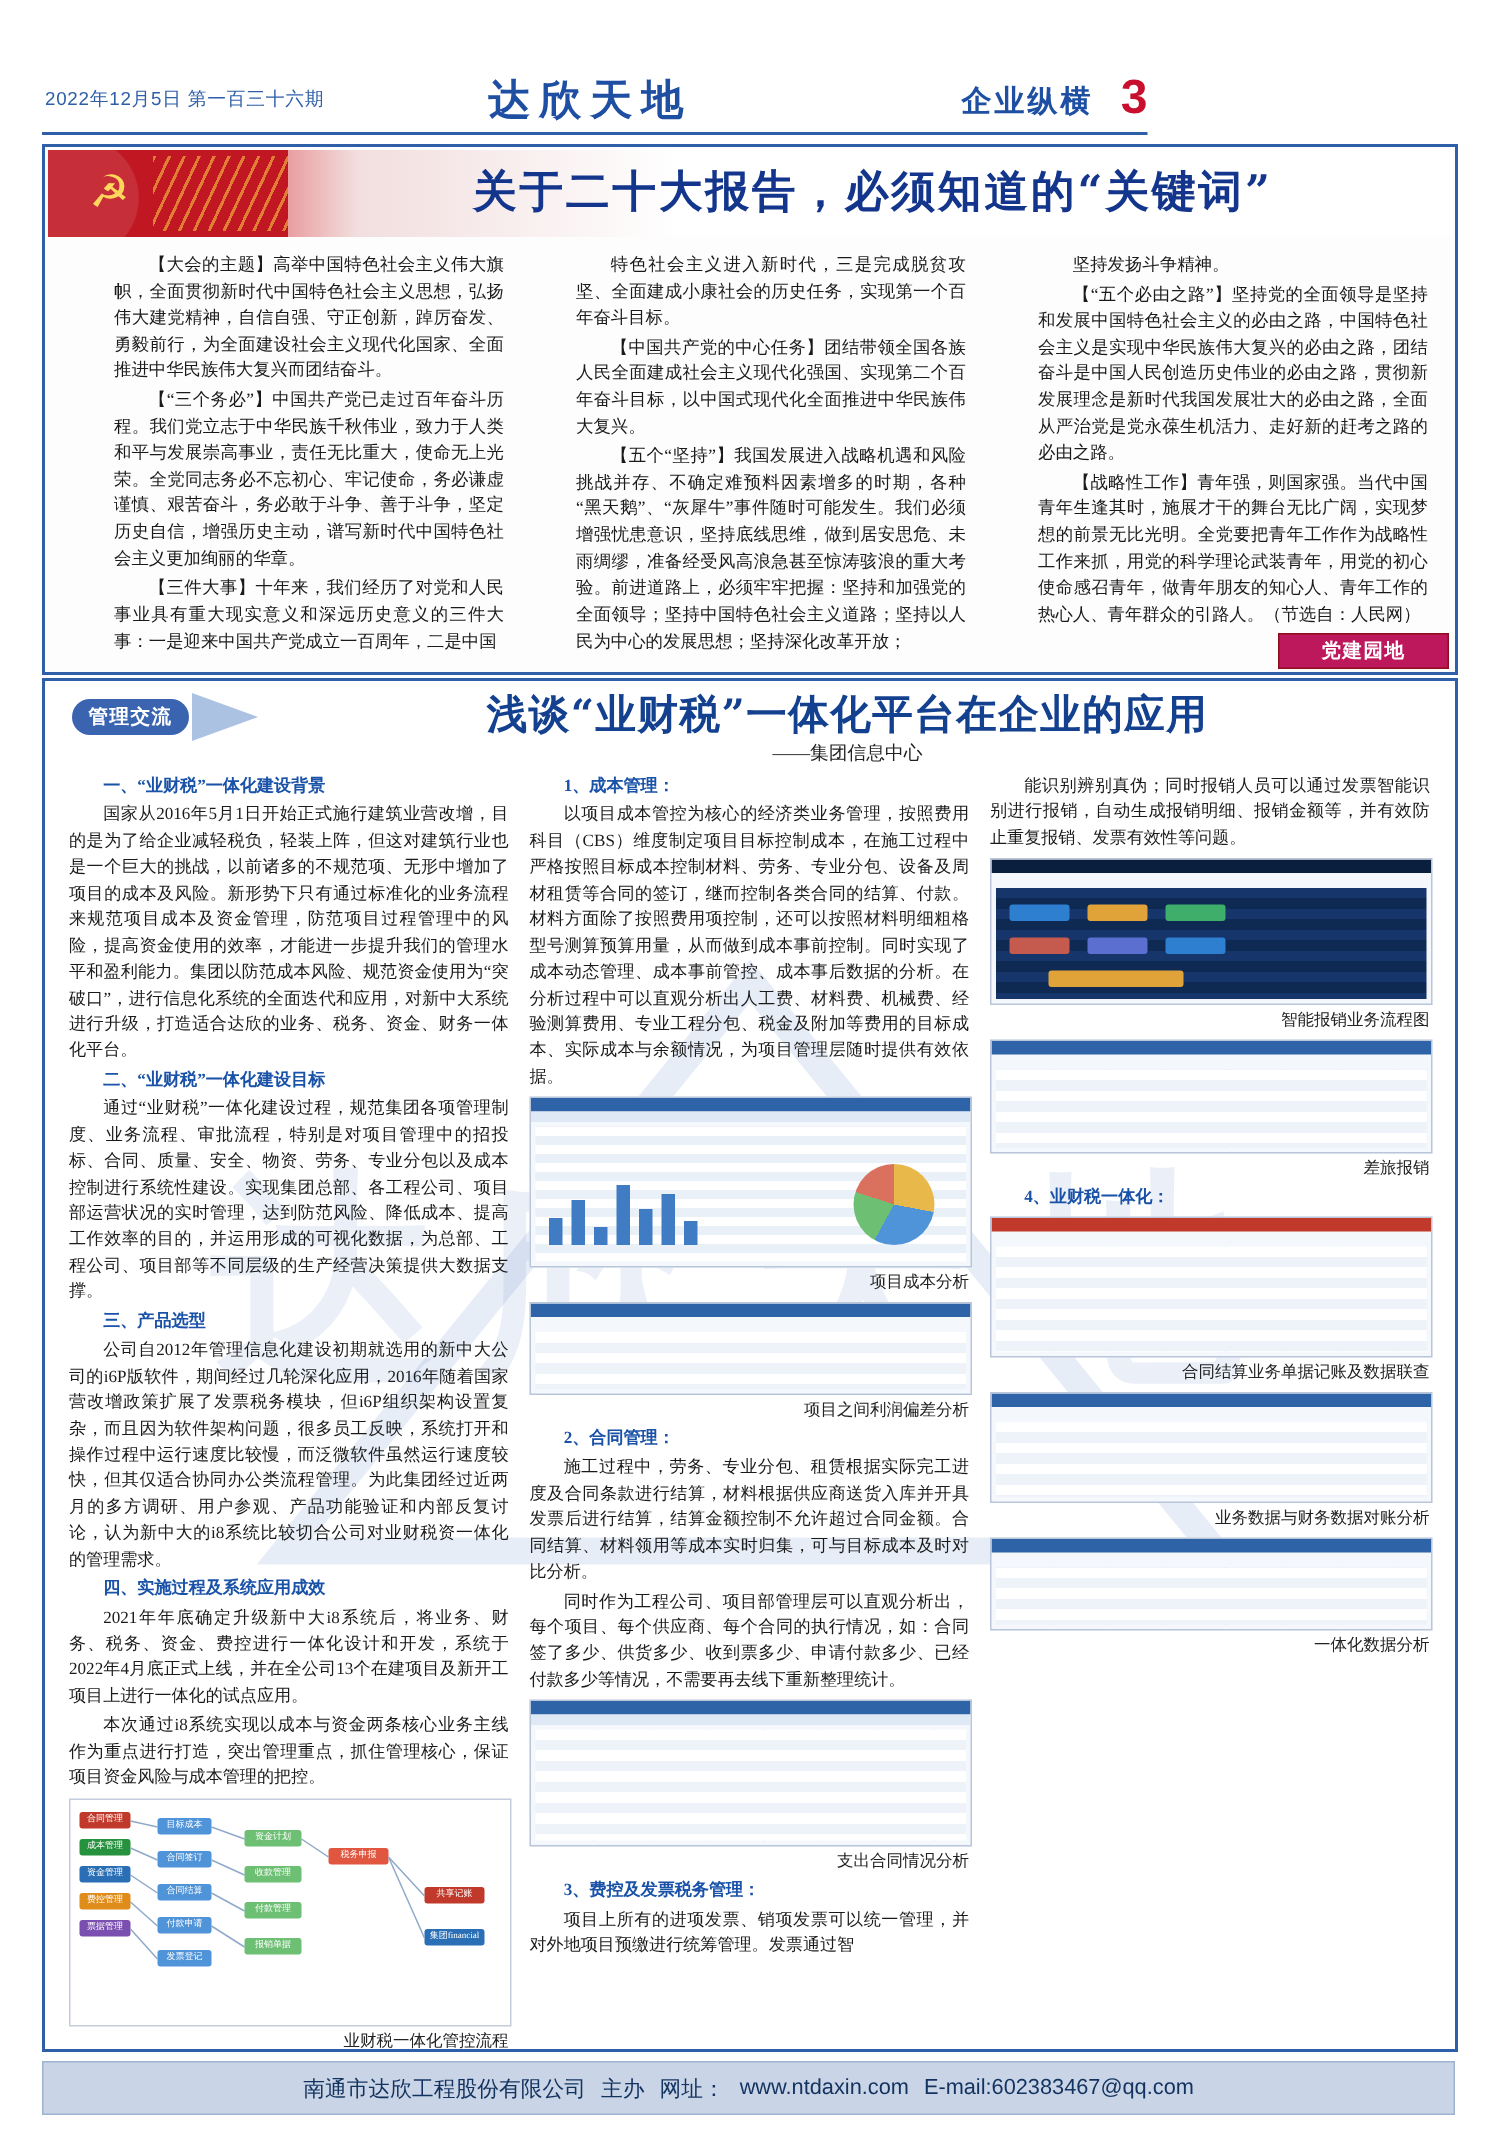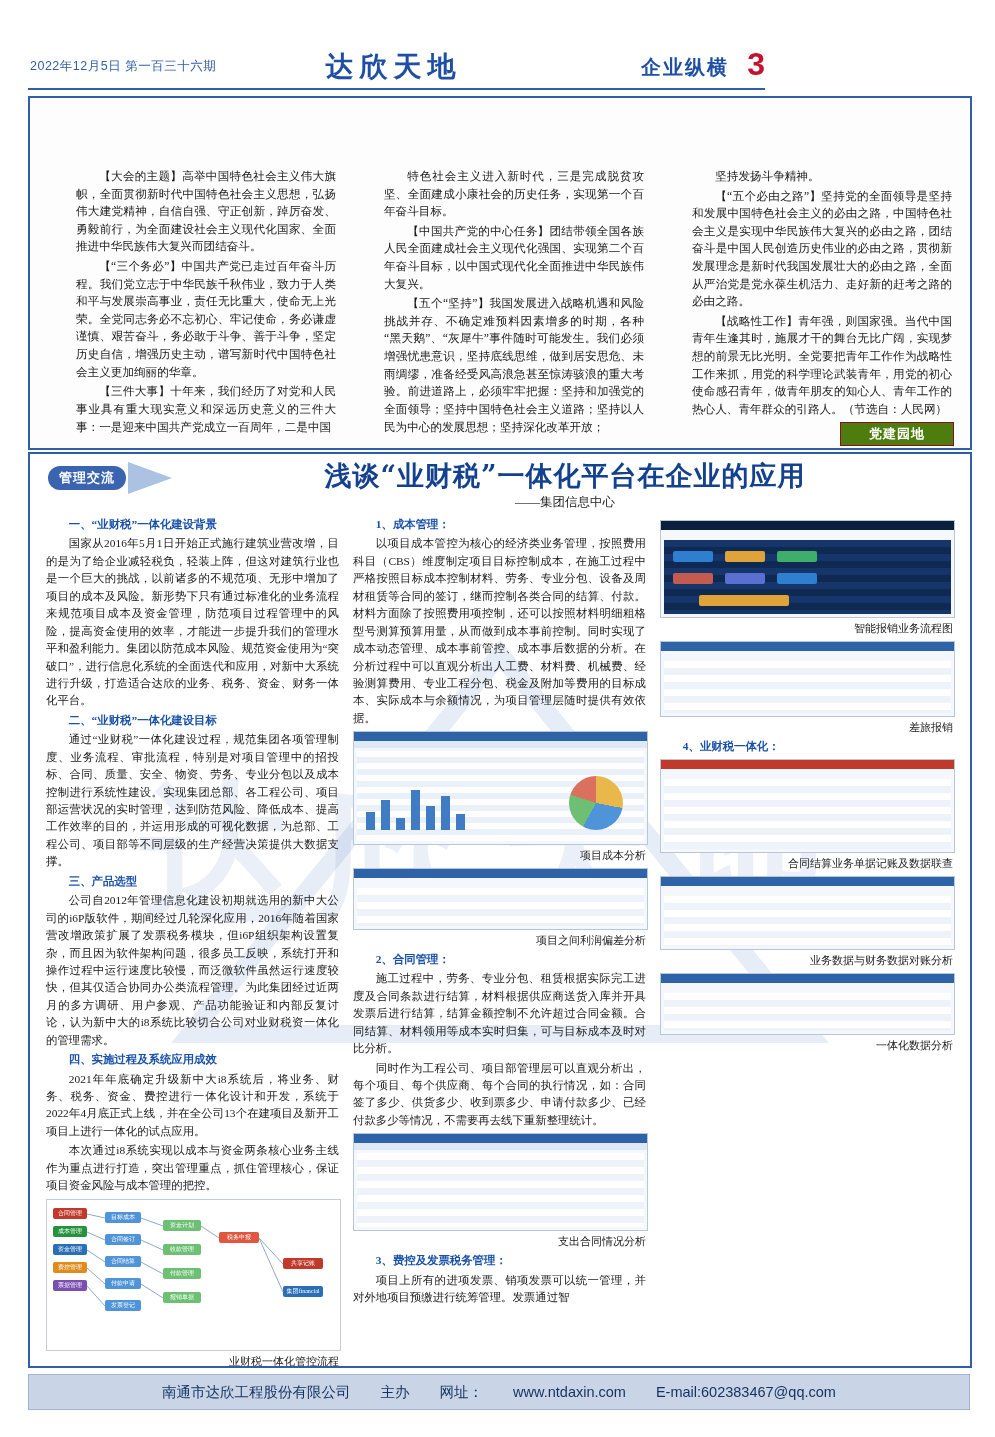--- a/index.html
+++ b/index.html
@@ -20,21 +20,21 @@
   .banner-flag{position:absolute;left:0;top:0;width:160px;height:58px;background:#c01722;overflow:hidden;}
   .banner-flag:after{content:"";position:absolute;left:-10px;top:-18px;width:120px;height:90px;background:
      radial-gradient(circle at 30px 50px, rgba(255,255,255,.10) 0 40px, transparent 41px);}
   .flag-emblem{position:absolute;left:22px;top:10px;width:38px;height:38px;color:#ffd24a;font-size:30px;line-height:38px;text-align:center;}
   .flag-rays{position:absolute;left:70px;top:4px;width:90px;height:50px;background:repeating-linear-gradient(115deg,rgba(255,210,74,.55) 0 2px,transparent 2px 9px);}
   .banner-title{position:absolute;left:170px;top:8px;width:760px;text-align:center;font-size:29px;font-weight:bold;color:#13358c;letter-spacing:2px;font-family:"DejaVu Serif",serif;}
 
   .top-cols{position:absolute;left:14px;top:70px;width:908px;height:268px;display:flex;gap:16px;}
   .top-col{width:292px;font-size:11.6px;line-height:1.52;text-align:justify;margin-left:32px;}
   .top-col p{margin:0 0 2px 0;text-indent:2em;}
-  .party-badge{position:absolute;right:16px;bottom:2px;width:112px;height:22px;background:#4d7c0f;border:1px solid #8f0d1f;color:#fff;font-size:13px;font-weight:bold;text-align:center;line-height:22px;letter-spacing:1px;}
+  .party-badge{position:absolute;right:4px;bottom:2px;width:112px;height:22px;background:#be185d;border:1px solid #8f0d1f;color:#fff;font-size:13px;font-weight:bold;text-align:center;line-height:22px;letter-spacing:1px;}
 
   
   .main-block{position:absolute;left:28px;top:452px;width:940px;height:912px;border:2px solid #2f5fa8;background:#fff;overflow:hidden;}
   .wm{position:absolute;left:50%;top:300px;transform:translateX(-50%);font-size:150px;color:rgba(60,110,190,.10);font-weight:bold;letter-spacing:30px;white-space:nowrap;pointer-events:none;}
   .wm2{position:absolute;left:120px;top:180px;width:700px;height:420px;pointer-events:none;}
   .sec-tag{position:absolute;left:18px;top:12px;width:78px;height:24px;background:#3a64b0;color:#fff;font-size:13px;font-weight:bold;border-radius:12px;text-align:center;line-height:24px;letter-spacing:1px;}
   .sec-arrow{position:absolute;left:98px;top:8px;width:0;height:0;border-top:16px solid transparent;border-bottom:16px solid transparent;border-left:44px solid #9db7dd;opacity:.85;}
   .main-title{position:absolute;left:150px;top:4px;width:770px;text-align:center;font-size:27px;font-weight:bold;color:#14418f;letter-spacing:1px;font-family:"DejaVu Serif",serif;}
   .main-sub{position:absolute;left:150px;top:40px;width:770px;text-align:center;font-size:12.5px;color:#222;}
 
@@ -60,36 +60,43 @@
   .flow{position:absolute;left:8px;top:24px;right:8px;bottom:8px;}
   .flow span{position:absolute;display:block;height:11px;border-radius:2px;}
   .dark-ui{background:#0f2a52;}
   .dark-ui .ui-rows{background:repeating-linear-gradient(#16356a 0 7px,#0f2a52 7px 14px);}
 
   .mindmap{position:relative;width:100%;height:150px;border:1px solid #c3cddd;background:#fff;overflow:hidden;}
   .mm{position:absolute;font-size:6px;color:#fff;text-align:center;line-height:11px;border-radius:2px;}
 
   
   .footer{position:absolute;left:28px;top:1374px;width:940px;height:34px;background:#c9d4e6;border:1px solid #9fb2d0;}
-  .footer .inner{display:flex;align-items:center;justify-content:center;gap:30px;height:34px;font-size:14.5px;color:#12325f;font-family:"Liberation Sans",sans-serif;}
+  .footer .inner{display:flex;align-items:center;justify-content:center;gap:10px;height:34px;font-size:14.5px;color:#12325f;font-family:"Liberation Sans",sans-serif;}
 </style>
 </head>
 <body>
 
 <div class="page">
 
   <div class="masthead">
     <div class="mast-date">2022年12月5日  第一百三十六期</div>
     <div class="mast-title">达欣天地</div>
     <div class="mast-right">企业纵横</div>
     <div class="mast-pageno">3</div>
     <div class="mast-rule"></div>
   </div>
 
   <div class="top-block">
+    <div class="banner">
+      <div class="banner-flag">
+        <div class="flag-emblem">☭</div>
+        <div class="flag-rays"></div>
+      </div>
+      <div class="banner-title">关于二十大报告，必须知道的“关键词”</div>
+    </div>
 
     <div class="top-cols">
       <div class="top-col">
         <p>【大会的主题】高举中国特色社会主义伟大旗帜，全面贯彻新时代中国特色社会主义思想，弘扬伟大建党精神，自信自强、守正创新，踔厉奋发、勇毅前行，为全面建设社会主义现代化国家、全面推进中华民族伟大复兴而团结奋斗。</p>
         <p>【“三个务必”】中国共产党已走过百年奋斗历程。我们党立志于中华民族千秋伟业，致力于人类和平与发展崇高事业，责任无比重大，使命无上光荣。全党同志务必不忘初心、牢记使命，务必谦虚谨慎、艰苦奋斗，务必敢于斗争、善于斗争，坚定历史自信，增强历史主动，谱写新时代中国特色社会主义更加绚丽的华章。</p>
         <p>【三件大事】十年来，我们经历了对党和人民事业具有重大现实意义和深远历史意义的三件大事：一是迎来中国共产党成立一百周年，二是中国</p>
       </div>
       <div class="top-col">
         <p>特色社会主义进入新时代，三是完成脱贫攻坚、全面建成小康社会的历史任务，实现第一个百年奋斗目标。</p>
         <p>【中国共产党的中心任务】团结带领全国各族人民全面建成社会主义现代化强国、实现第二个百年奋斗目标，以中国式现代化全面推进中华民族伟大复兴。</p>
@@ -211,20 +218,21 @@
             <div class="ui-grid"></div>
           </div>
           <div class="cap">支出合同情况分析</div>
         </div>
 
         <p class="h-blue">3、费控及发票税务管理：</p>
         <p>项目上所有的进项发票、销项发票可以统一管理，并对外地项目预缴进行统筹管理。发票通过智</p>
       </div>
 
       <div class="mcol">
+        <p>能识别辨别真伪；同时报销人员可以通过发票智能识别进行报销，自动生成报销明细、报销金额等，并有效防止重复报销、发票有效性等问题。</p>
 
         <div class="fig">
           <div class="img dark-ui" style="height:96px">
             <div class="ui-bar" style="background:#0a1f3d"></div>
             <div class="ui-rows"></div>
             <div class="flow">
               <span style="left:4px;top:6px;width:40px;background:#2f7fd0"></span>
               <span style="left:56px;top:6px;width:40px;background:#e0a33a"></span>
               <span style="left:108px;top:6px;width:40px;background:#3fae6a"></span>
               <span style="left:4px;top:28px;width:40px;background:#c45b4e"></span>

